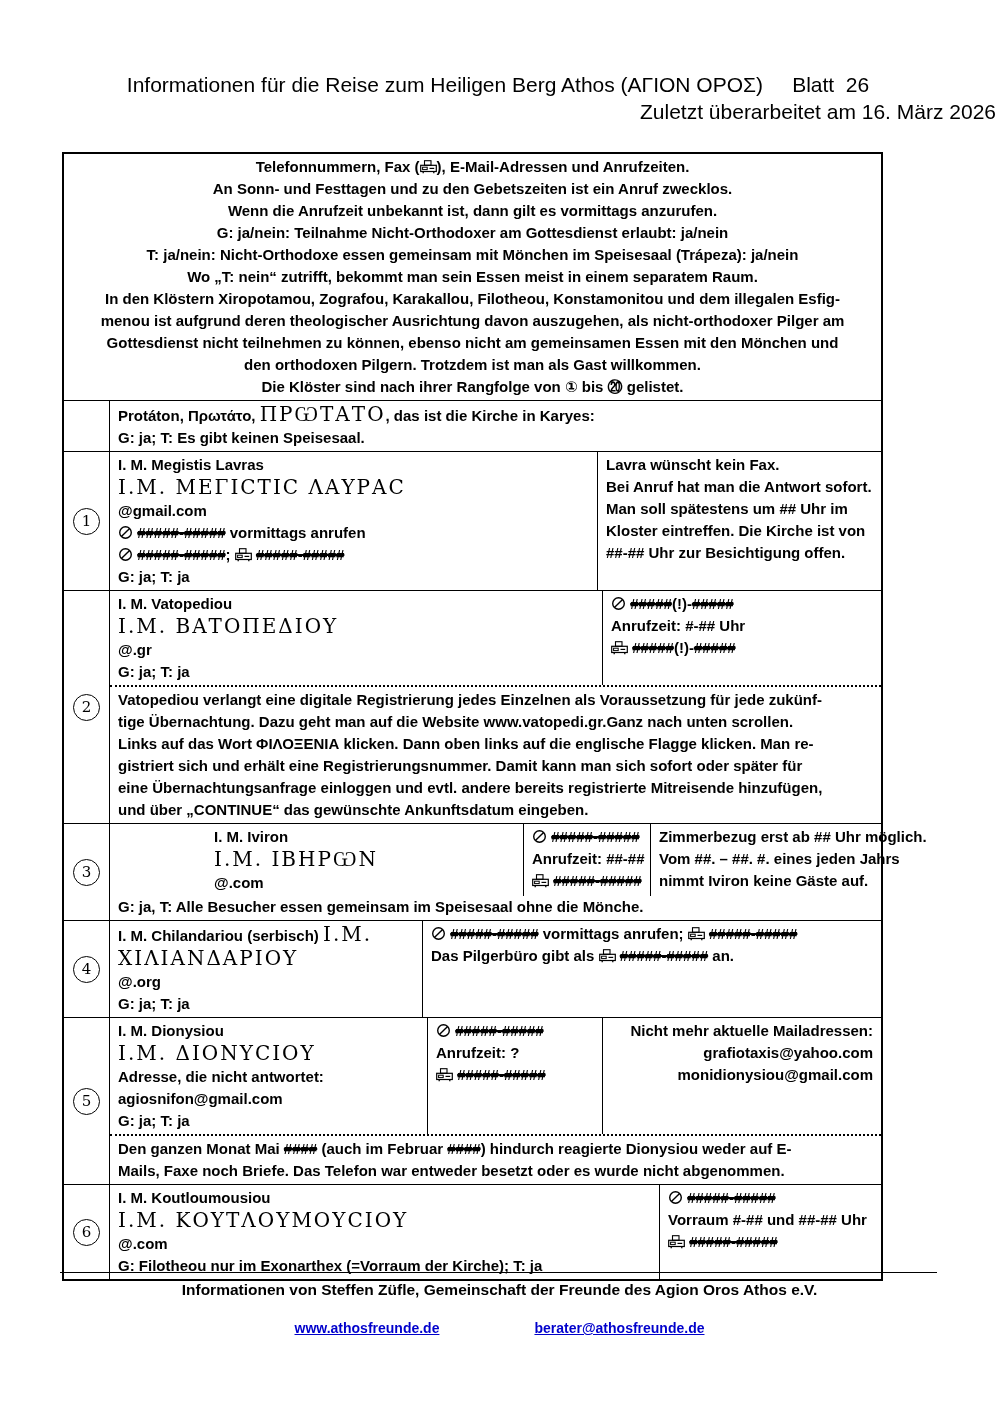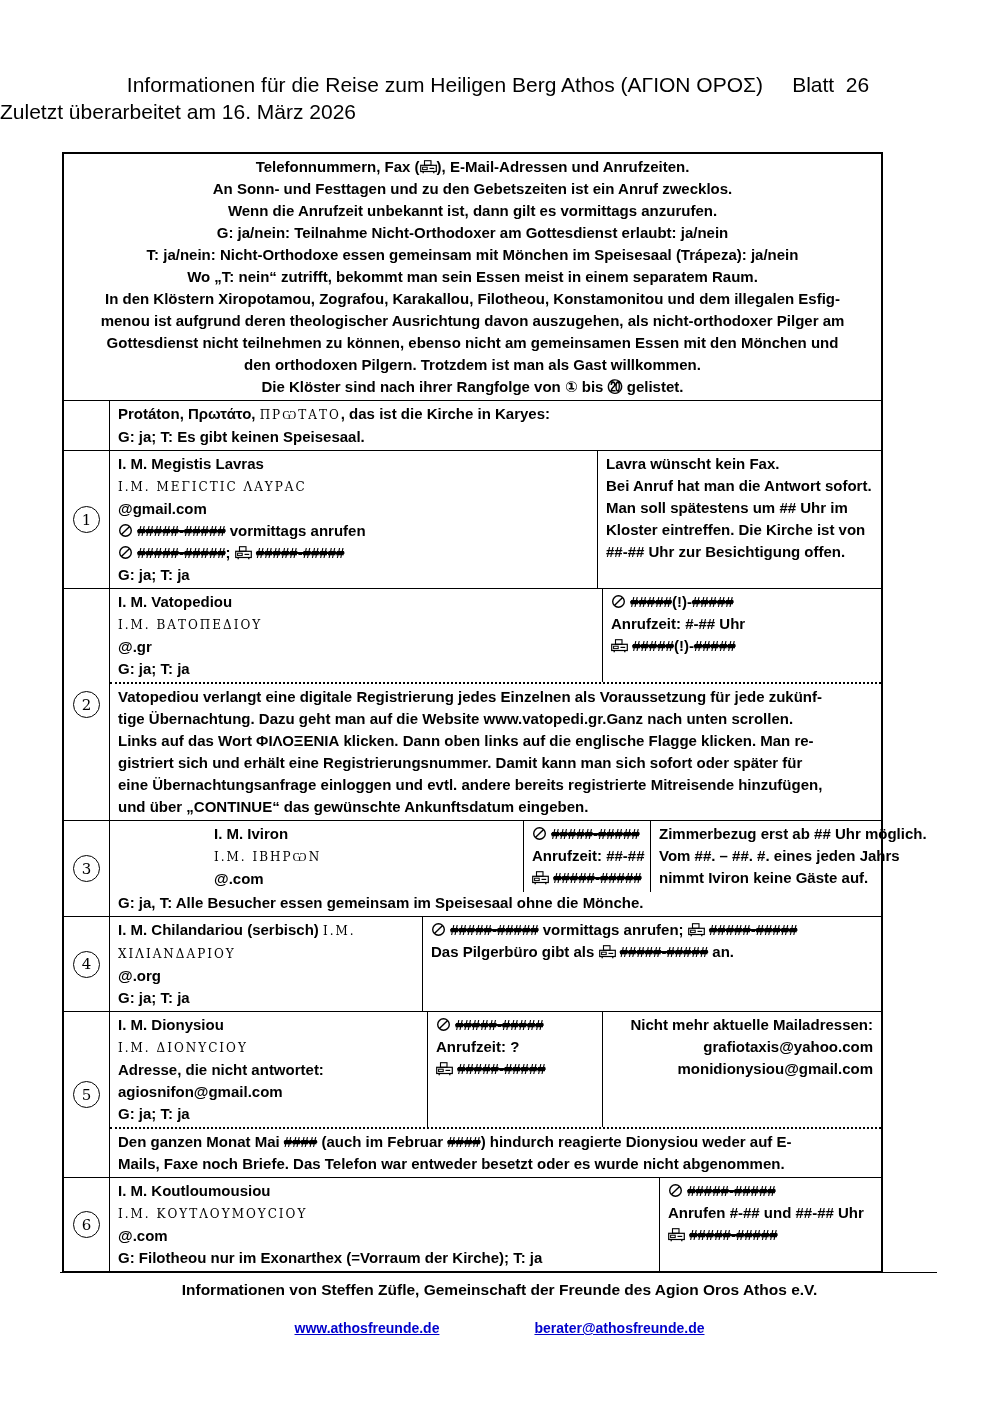--- a/index.html
+++ b/index.html
@@ -5,21 +5,21 @@
   html,body{margin:0;padding:0;background:#fff;}
   body{
     width:996px;height:1409px;position:relative;
     font-family:"Liberation Sans","DejaVu Sans",sans-serif;
     color:#000;-webkit-font-smoothing:none;
   }
   .doc-title{
     margin-top:72px;text-align:center;font-size:21px;font-weight:400;
     white-space:pre-wrap;letter-spacing:0px;line-height:26px;
   }
-  .doc-subtitle{text-align:left;font-size:21px;font-weight:400;line-height:28px;}
+  .doc-subtitle{text-align:right;font-size:21px;font-weight:400;line-height:28px;}
   .tbl{
     position:absolute;left:62px;top:152px;width:821px;
     border:2px solid #000;box-sizing:border-box;
     font-size:15px;font-weight:700;line-height:22px;
   }
   .row{border-top:1px solid #000;display:flex;box-sizing:border-box;}
   .row:first-child{border-top:none;}
   .intro{display:block;text-align:center;padding:2px 4px;}
   .numcell{
     width:46px;flex:0 0 46px;border-right:1px solid #000;
@@ -33,21 +33,21 @@
   .cell{padding:2px 8px;box-sizing:border-box;}
   .bl{border-left:1px solid #000;}
   .rowbody{flex:1;display:flex;flex-direction:column;min-width:0;}
   .topcells{display:flex;flex:1;}
   .dotted-top{border-top:2px dotted #000;}
   .line{white-space:nowrap;}
   .intro .line,.note .line{white-space:normal;}
   .note{padding:2px 8px;}
   .byz{
     font-family:"DejaVu Serif","Liberation Serif",serif;font-weight:400;
-    font-size:12px;letter-spacing:2px;
+    font-size:20px;letter-spacing:2px;
   }
   .strike{text-decoration:line-through;text-decoration-thickness:1.5px;}
   .xb{font-weight:700;}
   .icon{display:inline-block;vertical-align:-2px;}
   .icon svg{display:block;}
   
   .r1-left{width:487px;flex:0 0 487px;}
   .r1-right{flex:1;}
   .r2-left{width:492px;flex:0 0 492px;}
   .r2-right{flex:1;}
@@ -349,21 +349,21 @@
         <div class="line">@.com</div>
         <div class="line">G: Filotheou nur im Exonarthex (=Vorraum der Kirche); T: ja</div>
       </div>
     <div class="cell bl r6-right">
         <div class="line"><span class="icon">
   <svg width="15" height="15" viewBox="0 0 15 15" xmlns="http://www.w3.org/2000/svg">
     <circle cx="7.5" cy="7.5" r="5.8" fill="none" stroke="#000" stroke-width="1.4"></circle>
     <line x1="3.4" y1="11.6" x2="11.6" y2="3.4" stroke="#000" stroke-width="1.4"></line>
   </svg>
 </span> <span class="strike">#####-#####</span></div>
-        <div class="line">Anrufen #-## und ##-## Uhr</div>
+        <div class="line">Vorraum #-## und ##-## Uhr</div>
         <div class="line"><span class="icon">
   <svg width="17" height="14" viewBox="0 0 17 14" xmlns="http://www.w3.org/2000/svg">
     <rect x="4.5" y="0.7" width="6.5" height="4.6" fill="none" stroke="#000" stroke-width="1.1"></rect>
     <rect x="0.7" y="5.3" width="15.6" height="6.2" fill="none" stroke="#000" stroke-width="1.2"></rect>
     <rect x="2.6" y="7.2" width="4.6" height="2.4" fill="none" stroke="#000" stroke-width="1"></rect>
     <line x1="9.5" y1="8.4" x2="14.2" y2="8.4" stroke="#000" stroke-width="1.2"></line>
     <line x1="3.2" y1="11.5" x2="3.2" y2="13.3" stroke="#000" stroke-width="1.3"></line>
     <line x1="13.8" y1="11.5" x2="13.8" y2="13.3" stroke="#000" stroke-width="1.3"></line>
   </svg>
 </span> <span class="strike">#####-#####</span></div>

